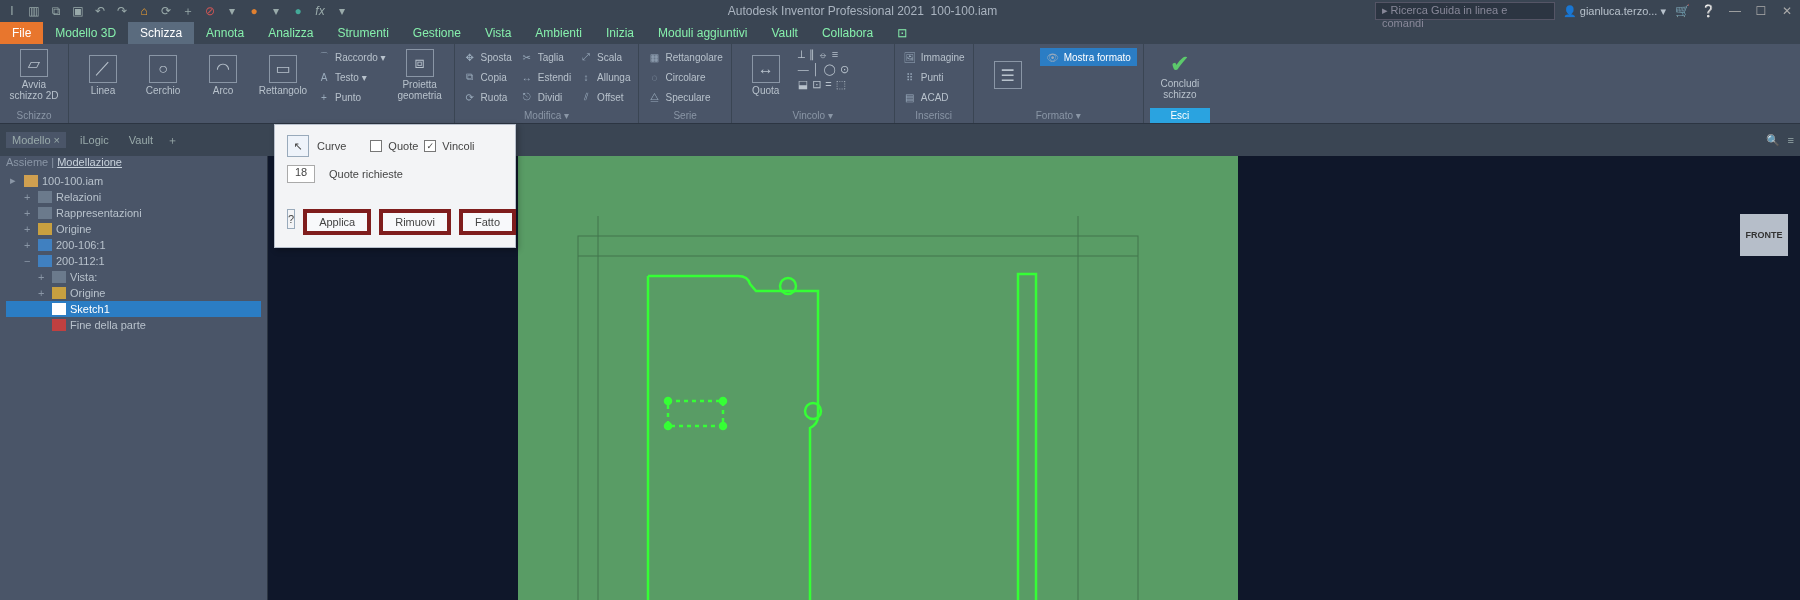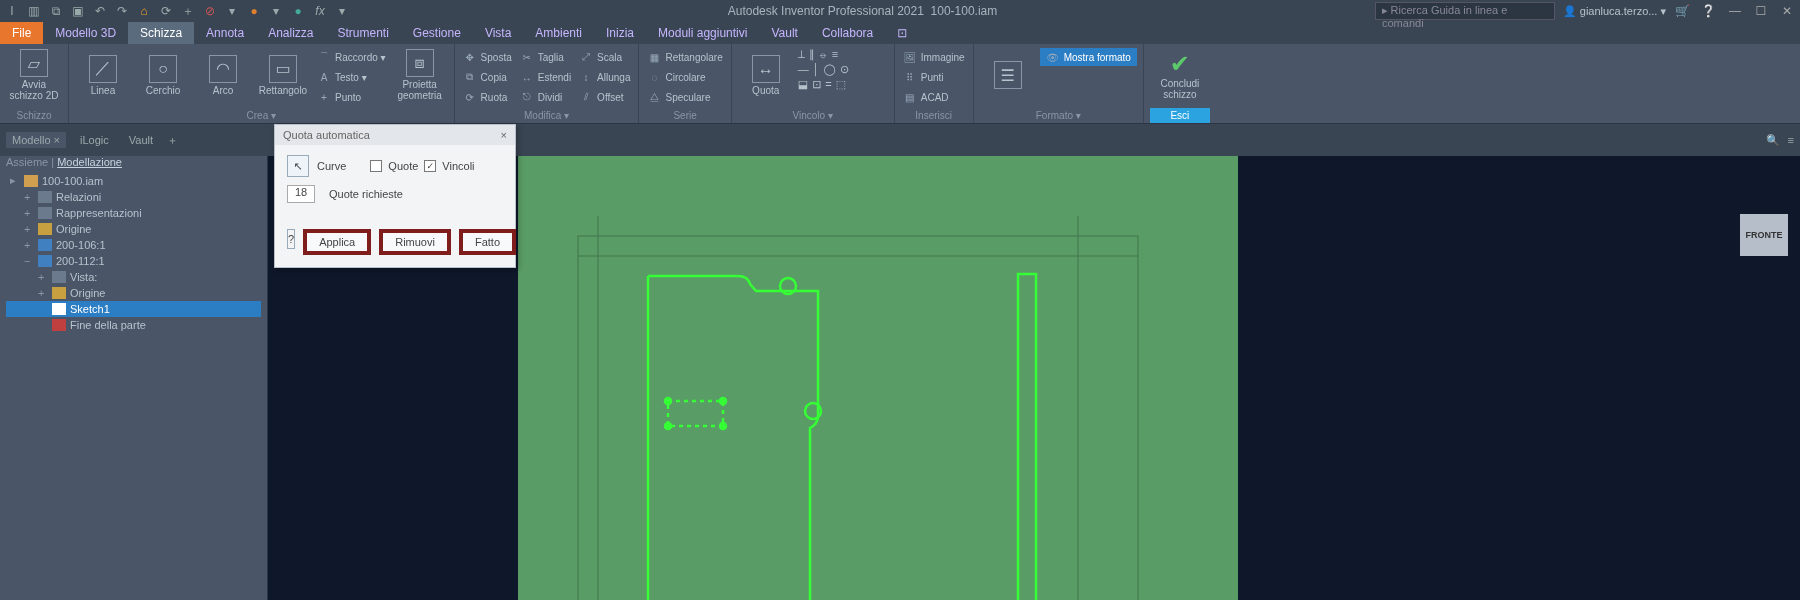--- a/index.html
+++ b/index.html
@@ -9,21 +9,21 @@
 .titlebar { height: 22px; background: #3a4553; display: flex; align-items: center; padding: 0 4px; }
 .titlebar .qat { display: flex; gap: 6px; align-items: center; }
 .titlebar .qat-icon { width: 16px; height: 16px; display: flex; align-items: center; justify-content: center; color: #9aa; font-size: 12px; }
 .titlebar .title-text { flex: 1; text-align: center; color: #aab4c0; font-size: 12px; }
 .titlebar .right-cluster { display: flex; align-items: center; gap: 8px; }
 .titlebar .search-box { background: #2c3542; border: 1px solid #556; padding: 1px 6px; color: #889; font-size: 11px; width: 180px; height: 18px; }
 .titlebar .win-btn { width: 18px; text-align: center; color: #aaa; font-size: 12px; }
 
 
 .ribbon-tabs { height: 22px; background: #3a4553; display: flex; align-items: stretch; }
-.ribbon-tab { padding: 0 12px; display: flex; align-items: center; color: #c4b5fd; font-size: 12px; }
+.ribbon-tab { padding: 0 12px; display: flex; align-items: center; color: #86efac; font-size: 12px; }
 .ribbon-tab.file { background: #e8762d; color: #fff; }
 .ribbon-tab.active { background: #5a6b7e; color: #fff; }
 
 
 .ribbon { height: 80px; background: #4a5568; display: flex; border-bottom: 1px solid #2c3542; }
 .ribbon-panel { display: flex; flex-direction: column; border-right: 1px solid #3a4553; padding: 2px 6px 0; }
 .ribbon-panel .panel-body { flex: 1; display: flex; align-items: flex-start; gap: 4px; }
 .ribbon-panel .panel-title { text-align: center; padding: 2px 0; font-size: 10px; color: #8a96a6; }
 .big-btn { display: flex; flex-direction: column; align-items: center; justify-content: center; width: 56px; height: 58px; gap: 2px; }
 .big-btn .icon { width: 28px; height: 28px; border: 1px solid #8a96a6; display: flex; align-items: center; justify-content: center; font-size: 16px; }
@@ -169,21 +169,20 @@
             <span class="mini-icon">+</span>
             <span>Punto</span>
           </div>
       </div>
       <div class="big-btn">
           <div class="icon">⧈</div>
           <div class="lbl" style="white-space:pre-line">Proietta
 geometria</div>
         </div>
     </div>
-    <div class="panel-title">Crea ▾</div>
   </div>
 
   <div class="ribbon-panel">
     <div class="panel-body">
       <div class="small-row">
         <div class="small-btn">
             <span class="mini-icon">✥</span>
             <span>Sposta</span>
           </div>
         <div class="small-btn">
@@ -413,24 +412,20 @@
         <circle cx="205" cy="245" r="3" fill="#35ff35"></circle>
         <circle cx="150" cy="270" r="3" fill="#35ff35"></circle>
         <circle cx="205" cy="270" r="3" fill="#35ff35"></circle>
       </g>
     </svg>
     <div class="viewcube">FRONTE</div>
   </div>
 </div>
 
 <div class="dialog">
-  <div class="dlg-title">
-    <span>Quota automatica</span>
-    <span>×</span>
-  </div>
   <div class="dlg-body">
     <div class="row">
       <div class="mode-icon">↖</div>
       <span>Curve</span>
       <div class="checks">
         <div class="chk">
             <span class="chk-box"></span>
             <span>Quote</span>
           </div>
         <div class="chk">

